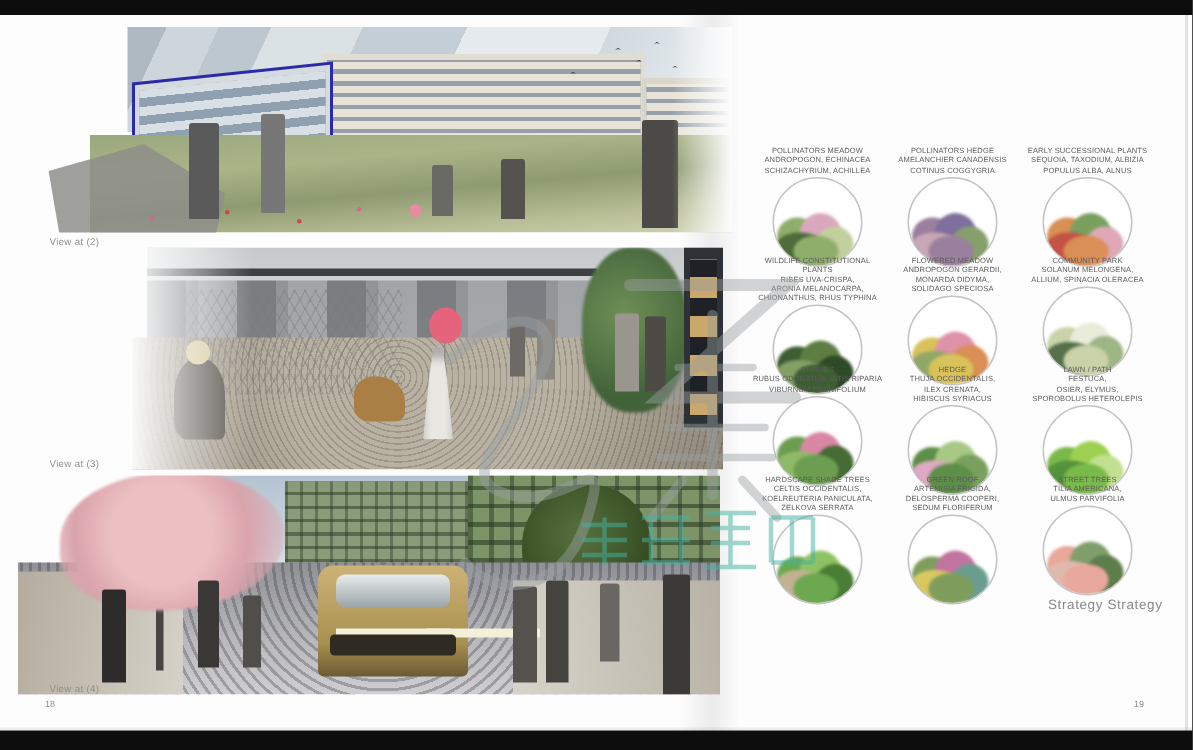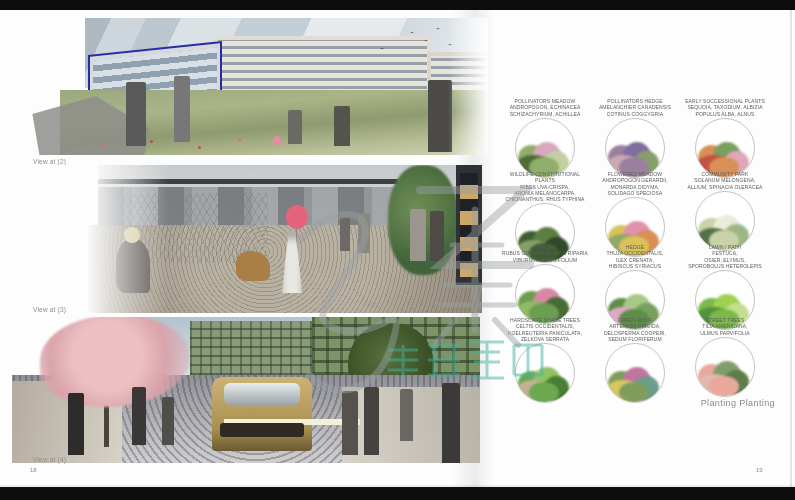--- a/index.html
+++ b/index.html
@@ -357,21 +357,21 @@
           </div>
           <div class="pcircle">
             <div class="blob" style="left: 4%; top: 46%; width: 46%; height: 44%; background: rgb(232, 168, 155);"></div>
             <div class="blob" style="left: 30%; top: 40%; width: 48%; height: 50%; background: rgb(127, 158, 107);"></div>
             <div class="blob" style="left: 0%; top: 62%; width: 58%; height: 40%; background: rgb(224, 185, 173);"></div>
             <div class="blob" style="left: 48%; top: 56%; width: 44%; height: 42%; background: rgb(93, 125, 74);"></div>
             <div class="blob" style="left: 22%; top: 66%; width: 52%; height: 36%; background: rgb(232, 168, 155);"></div>
           </div>
         </div>
       </div>
-    <div id="caption">Planting Planting</div>
+    <div id="caption">Strategy Strategy</div>
     <div class="pagenum" style="left:756px;top:457px">19</div>
 
     <div id="wm">
       <svg width="300" height="250" viewBox="0 0 300 250">
 
         <g stroke="#9aa0a2" fill="none" opacity="0.45" stroke-linecap="round">
           <path d="M30,70 C70,30 110,40 90,80 C70,120 30,150 70,160 C110,170 140,120 120,180 C105,225 60,230 40,205" stroke-width="7"></path>
           <path d="M150,20 L255,20 L170,95 L260,95" stroke-width="8"></path>
           <path d="M205,40 L205,160" stroke-width="7"></path>
           <path d="M175,115 L240,115 M170,135 L245,135 M182,75 L232,75" stroke-width="5"></path>

